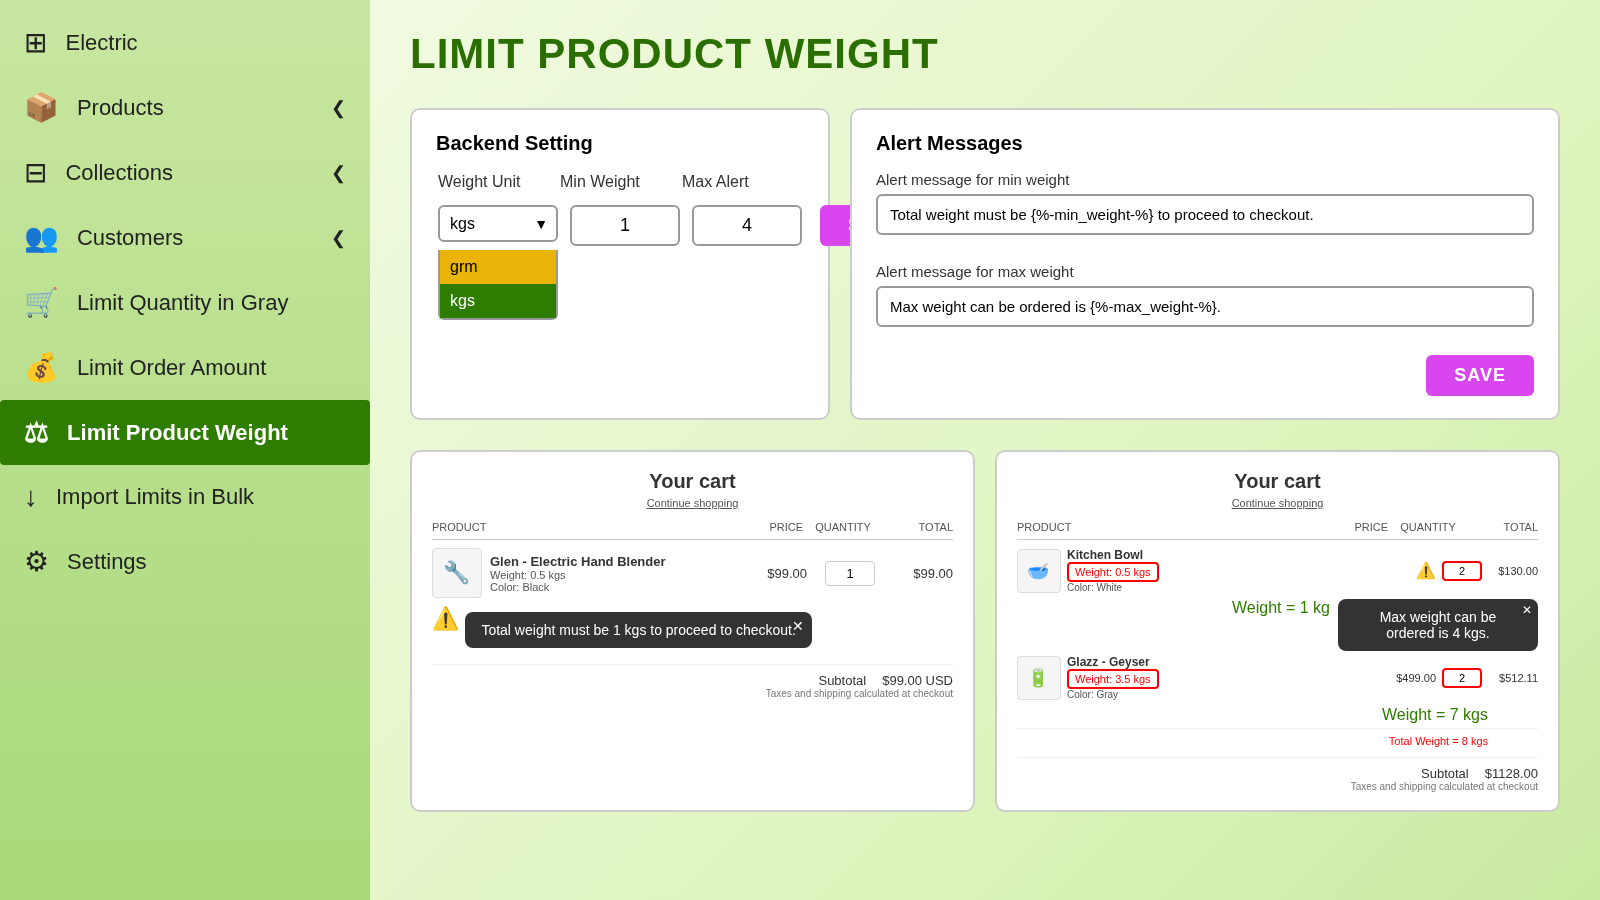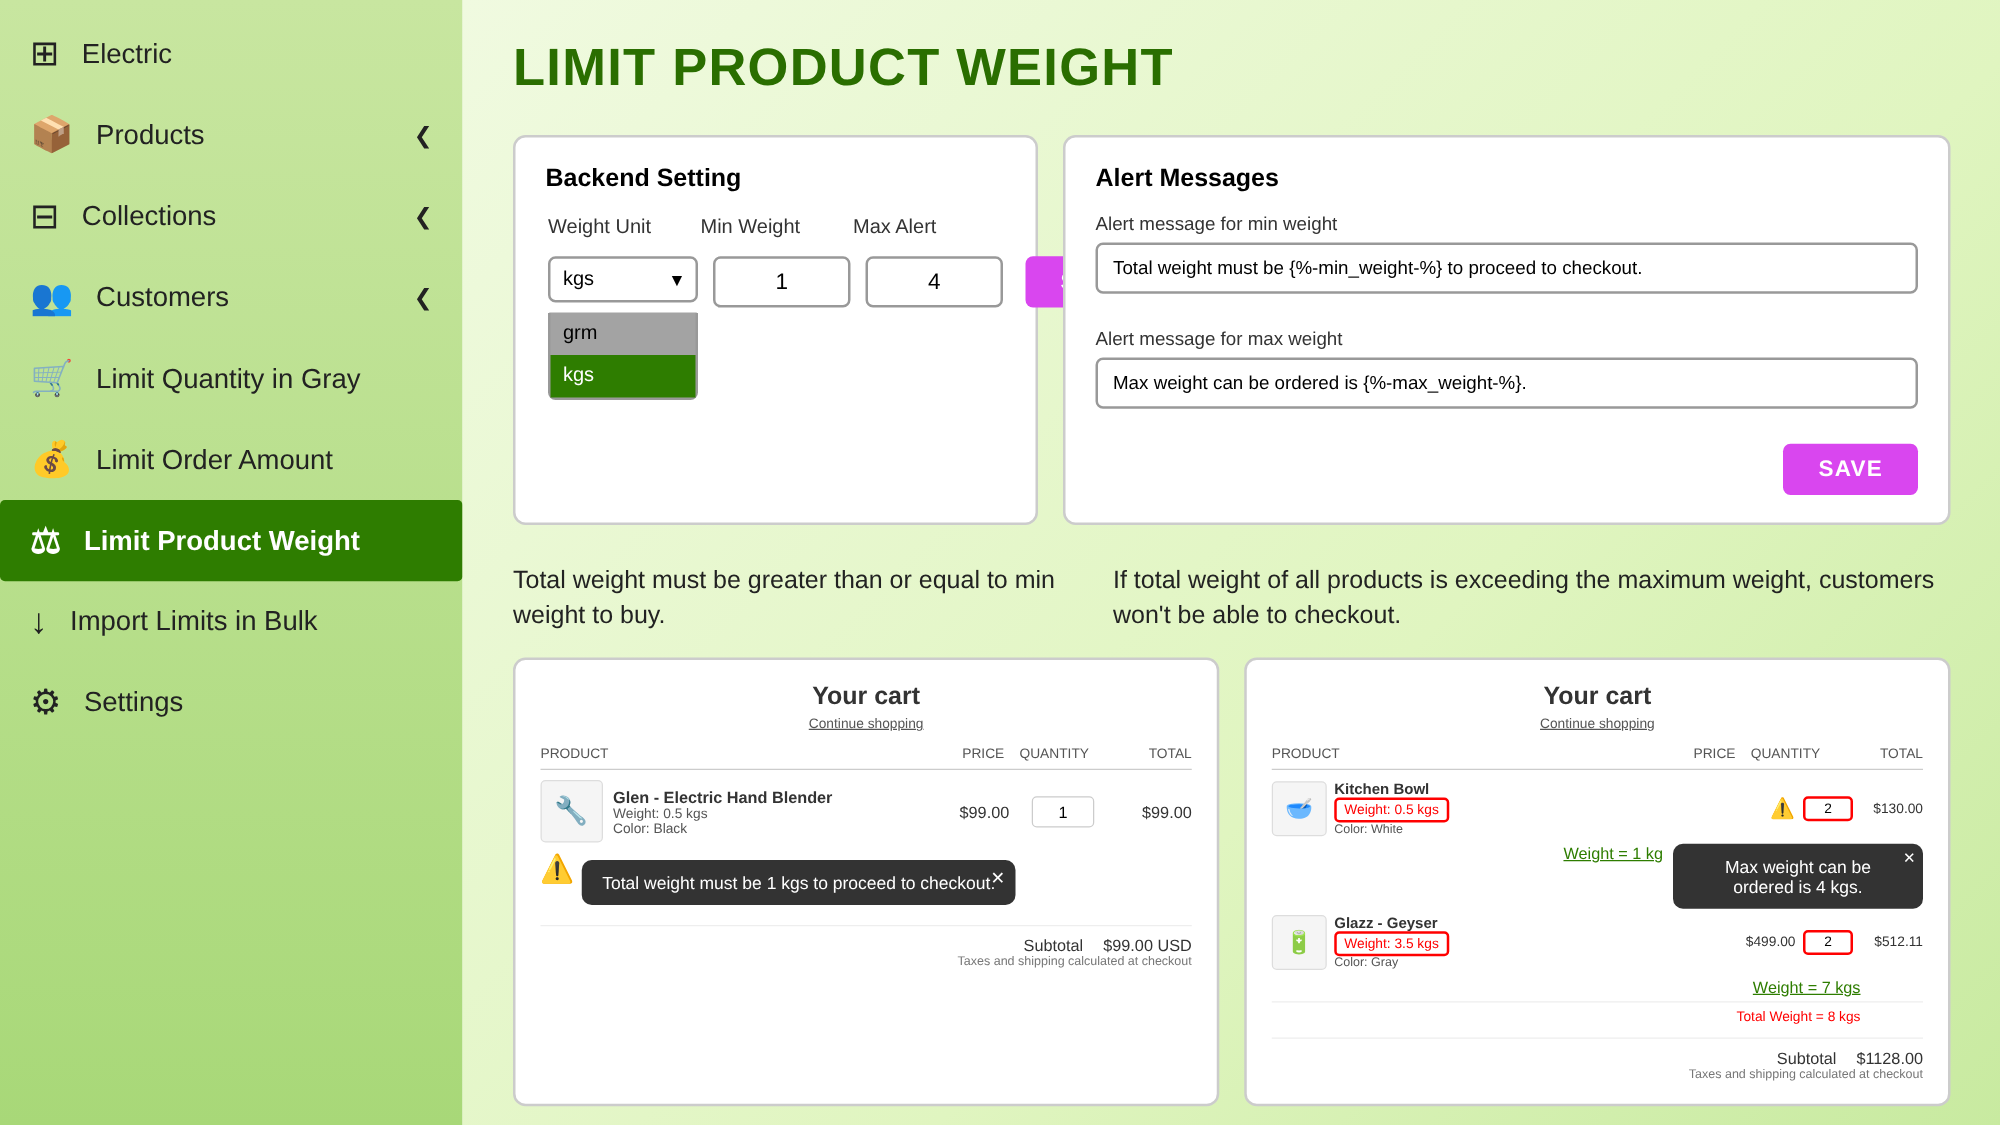--- a/index.html
+++ b/index.html
@@ -103,21 +103,21 @@
       top: 50%;
       transform: translateY(-50%);
       pointer-events: none;
       font-size: 14px;
     }
     .dropdown-options {
       position: absolute;
       top: 100%;
       left: 0;
       width: 120px;
-      background: #a3a3a3;
+      background: #eab308;
       border: 2px solid #999;
       border-top: none;
       border-radius: 0 0 6px 6px;
       z-index: 10;
     }
     .dropdown-option {
       padding: 8px 10px;
       font-size: 16px;
       cursor: pointer;
     }
@@ -274,21 +274,21 @@
 
     
     .red-badge {
       border: 2px solid red;
       border-radius: 4px;
       padding: 2px 6px;
       font-size: 11px;
       color: red;
       display: inline-block;
     }
-    .weight-label-green { color: #2e7d00; font-size: 13px; text-decoration: underline; }
+    .weight-label-green { color: #2e7d00; font-size: 16px; }
     .weight-total-red { color: red; font-size: 11px; }
 
     .max-warning-popup {
       background: #333;
       color: #fff;
       border-radius: 8px;
       padding: 10px 16px;
       font-size: 14px;
       text-align: center;
       position: relative;
@@ -425,24 +425,20 @@
       <div class="alert-label">Alert message for max weight</div>
       <div style="position:relative; margin-bottom:14px;">
         <input type="text" class="alert-input" value="Max weight can be ordered is {%-max_weight-%}." style="">
       </div>
       <div class="alert-save-row">
         <button class="save-btn">SAVE</button>
       </div>
     </div>
   </div>
 
-  <div class="desc-row">
-    <div class="desc-text" style="max-width:460px;">Total weight must be greater than or equal to min weight to buy.</div>
-    <div class="desc-text">If total weight of all products is exceeding the maximum weight, customers won't be able to checkout.</div>
-  </div>
 
   <div class="preview-row">
 
     <div class="preview-card">
       <div class="preview-title">Your cart</div>
       <div class="preview-continue">Continue shopping</div>
       <div class="preview-header">
         <div class="ph-product">PRODUCT</div>
         <div class="ph-price">PRICE</div>
         <div class="ph-qty">QUANTITY</div>

